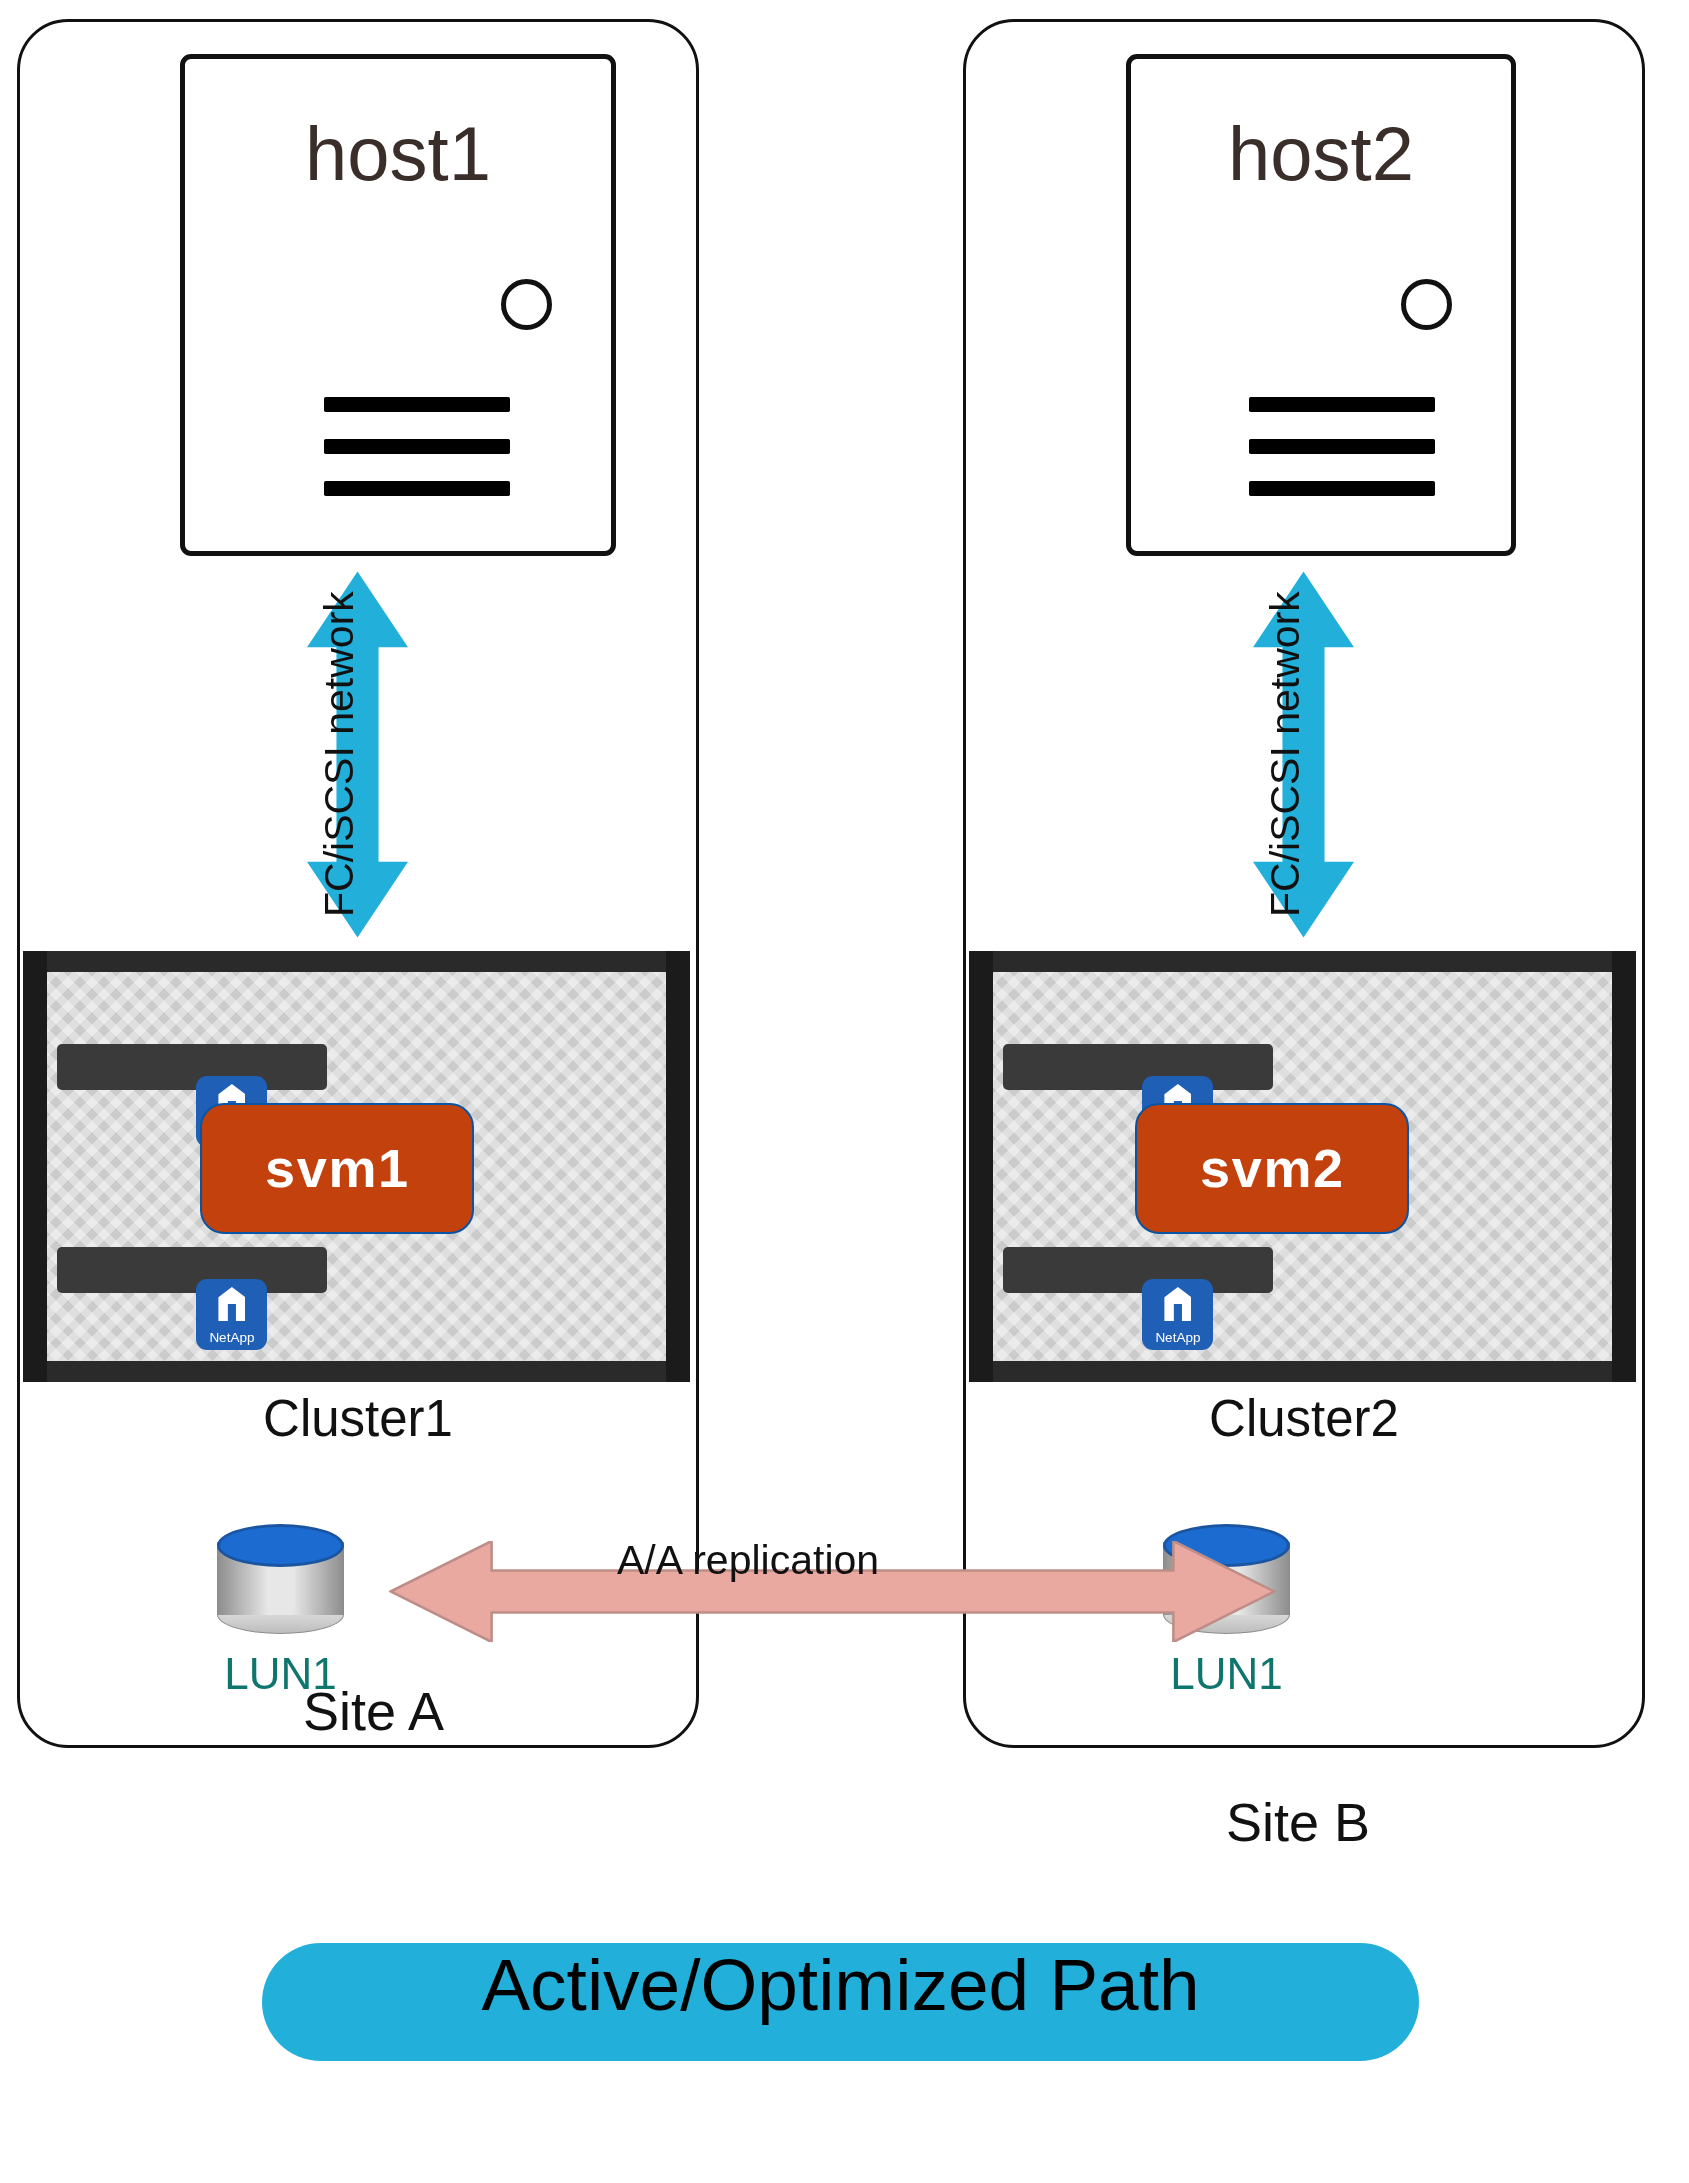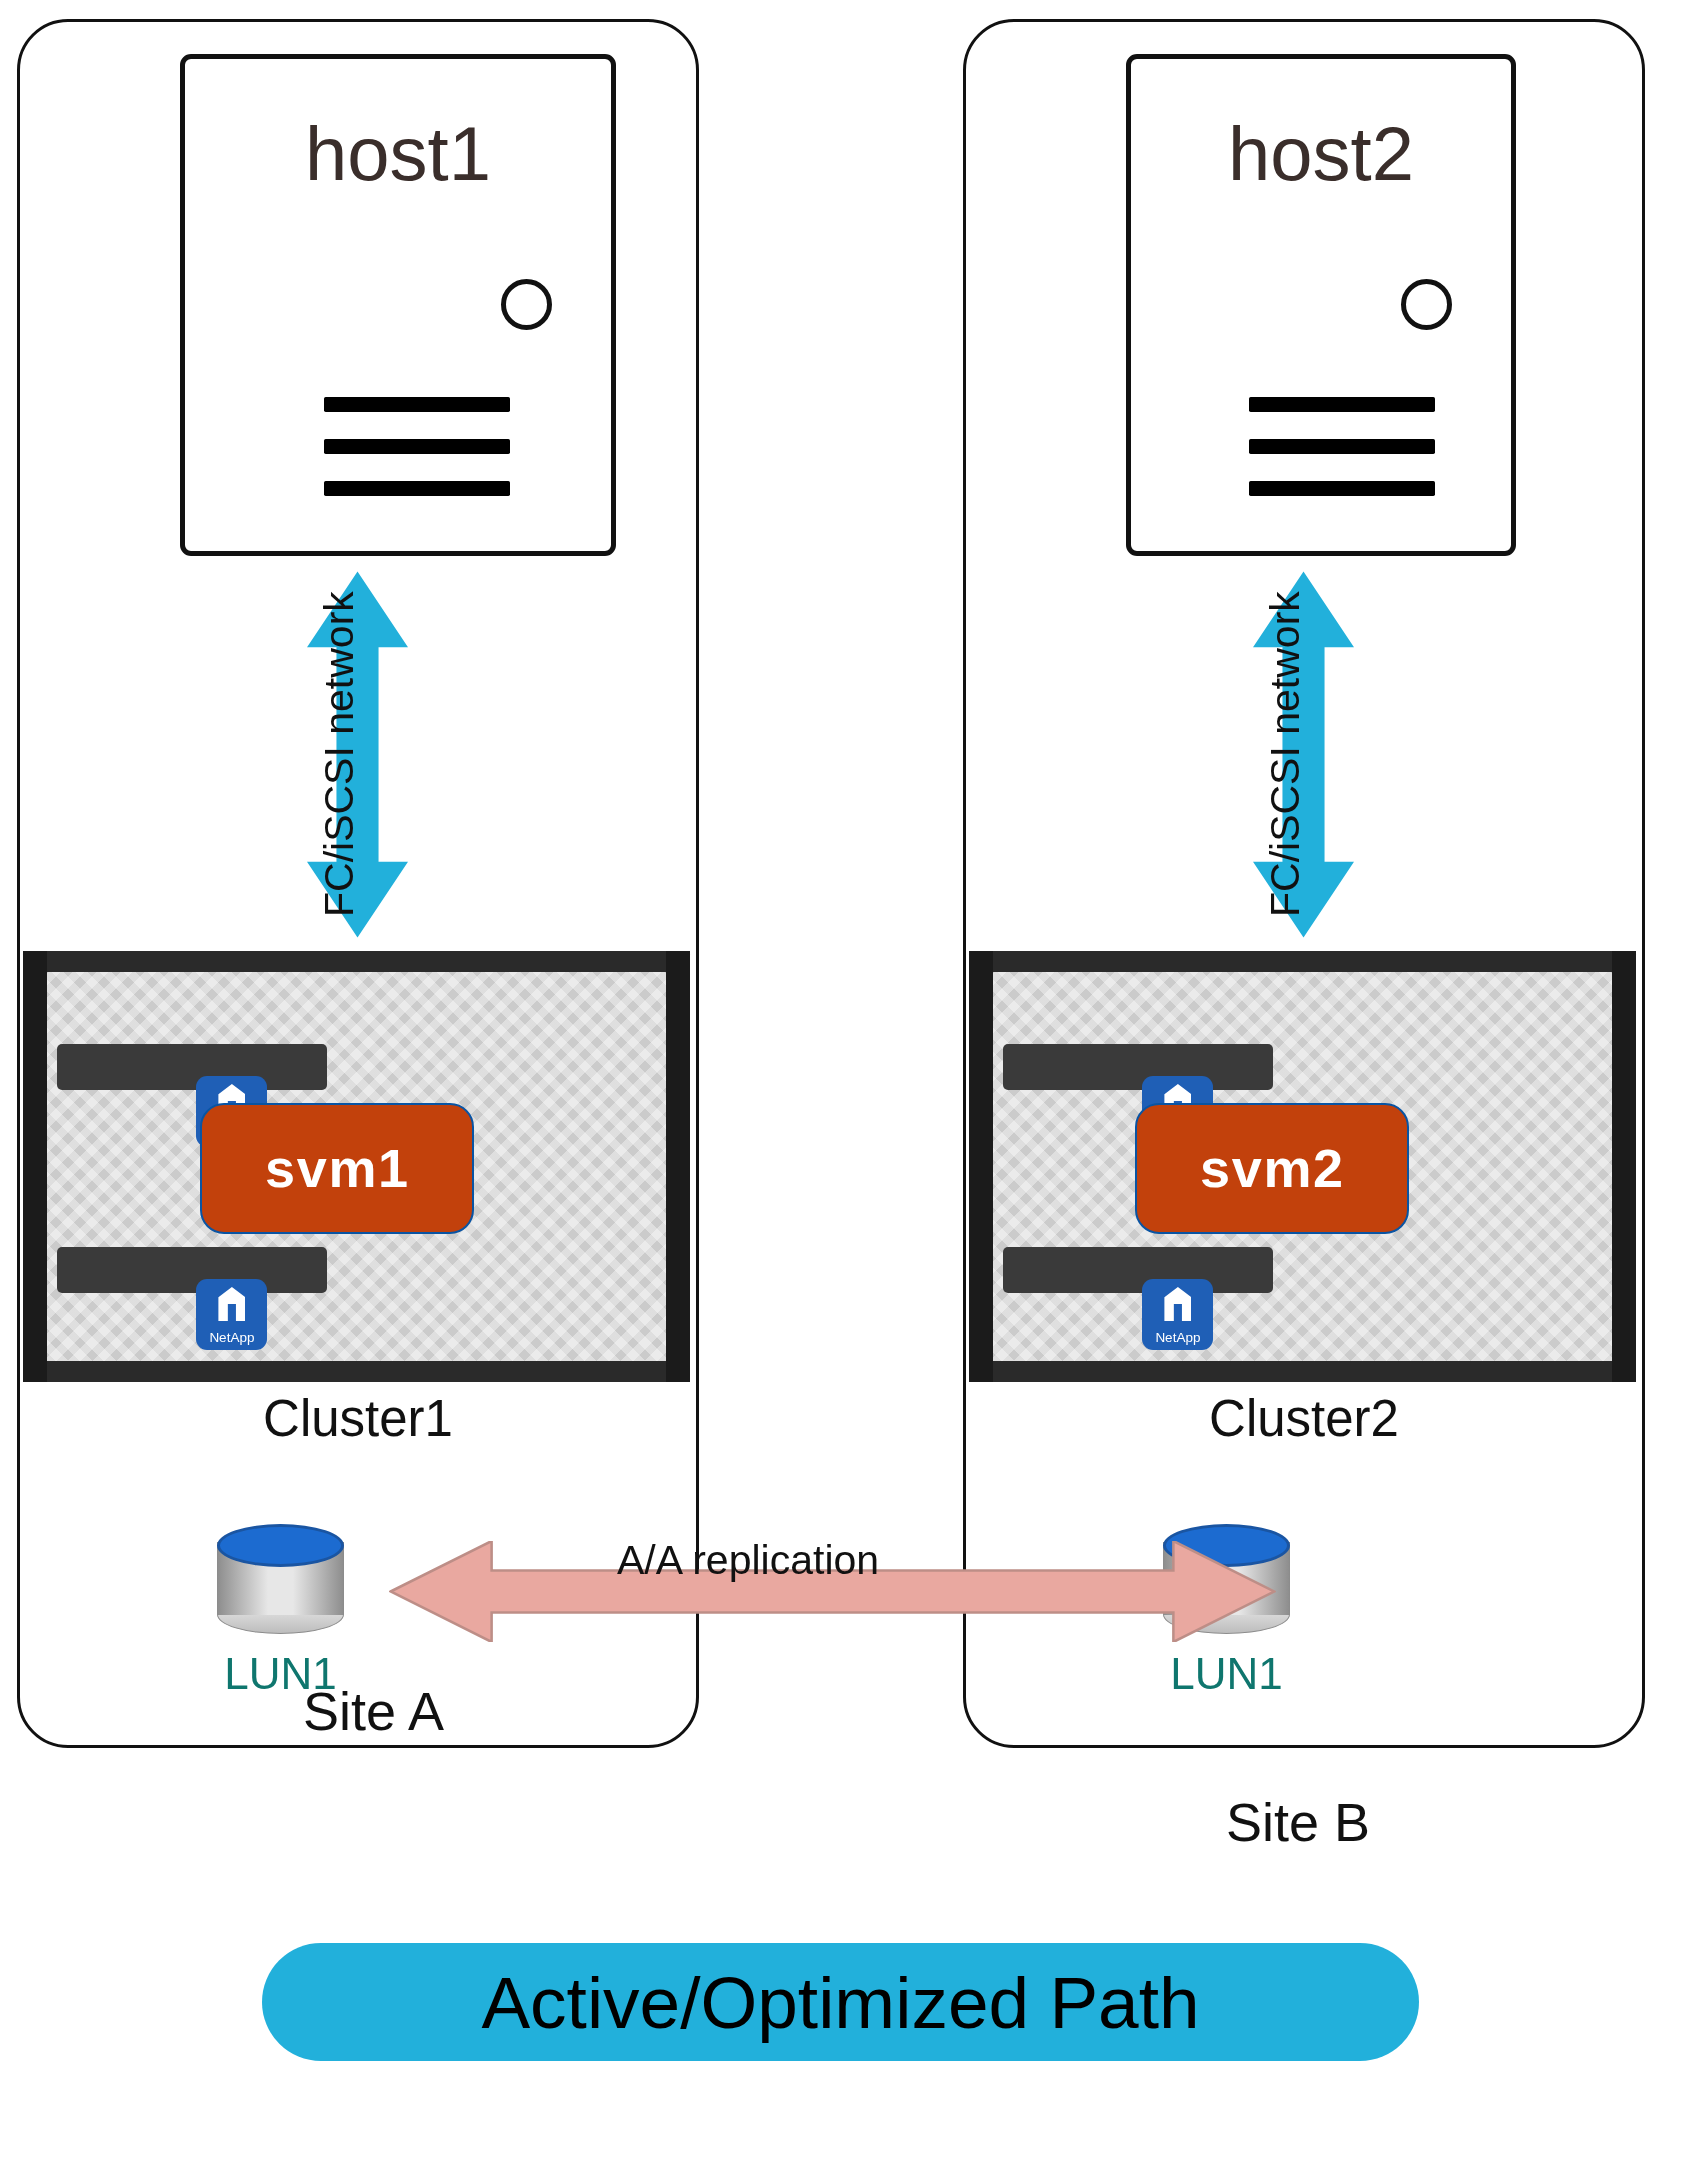--- a/index.html
+++ b/index.html
@@ -165,21 +165,20 @@
     text-align: left;
   }
 
   .legend-pill {
     position: absolute;
     left: 262px; top: 1943px;
     width: 1157px; height: 118px;
     background: #22b0db;
     border-radius: 76px;
     display: flex;
-    align-items: center;
     justify-content: center;
   }
   .legend-text {
     font-size: 73px;
     color: #000;
   }
 </style>
 </head>
 <body>
 

